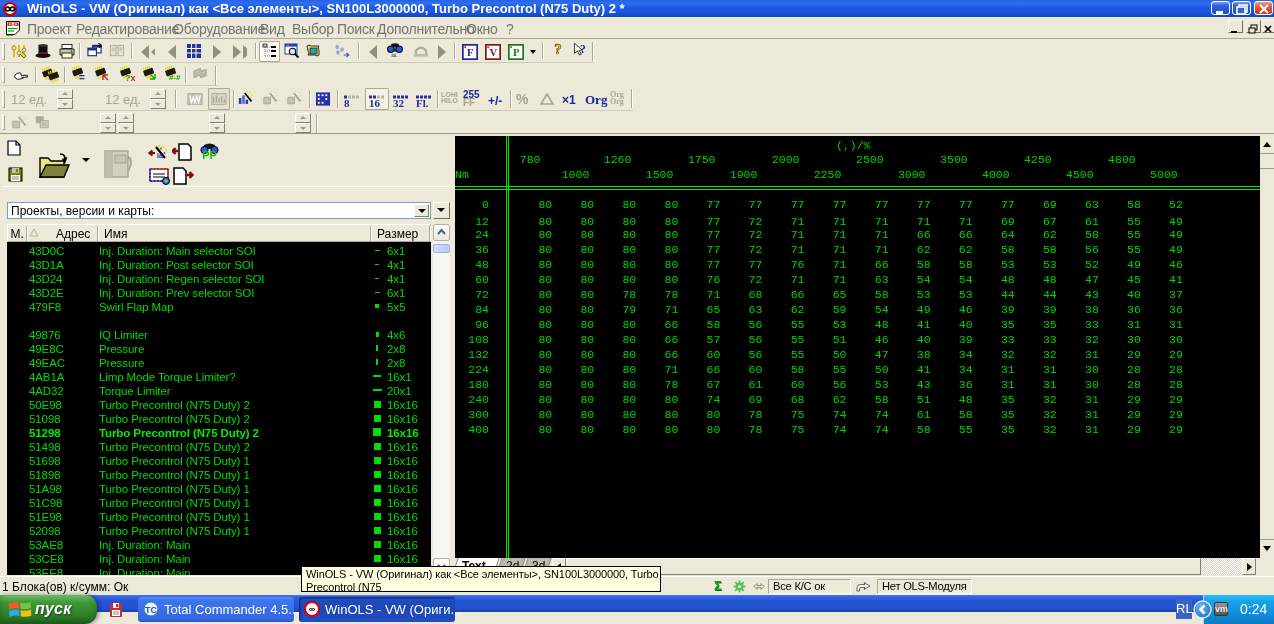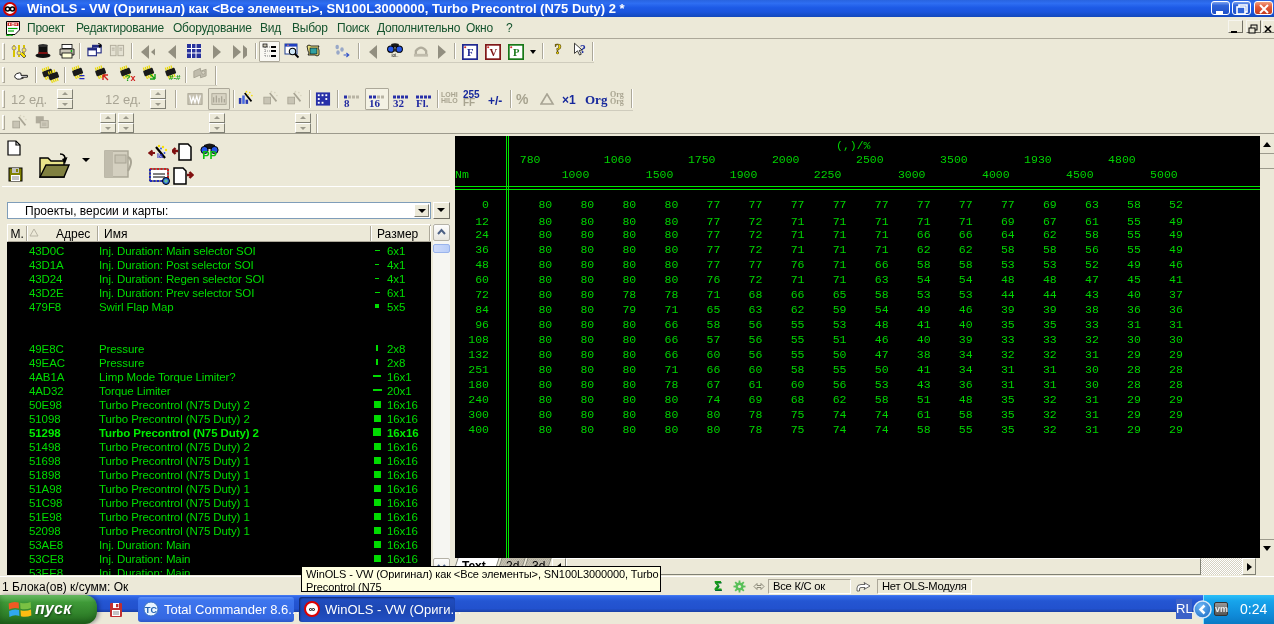--- a/index.html
+++ b/index.html
@@ -7,41 +7,41 @@
 
 #title{left:0;top:0;width:1274px;height:17px;background:linear-gradient(180deg,#2964e0 0%,#2e6ef2 20%,#1d5ae6 45%,#1b55dd 70%,#1348bb 100%);}
 #title .txt{position:absolute;left:27px;top:1px;color:#fff;font-weight:bold;font-size:13px;white-space:nowrap;letter-spacing:0px}
 .tbtn{position:absolute;top:1px;width:19px;height:14px;border-radius:3px;border:1px solid #fff;}
 .tbtn.mn{background:linear-gradient(180deg,#7ba1f0 0%,#2f63d8 30%,#1e4fc8 100%)}
 .tbtn.mx{background:linear-gradient(180deg,#7ba1f0 0%,#2f63d8 30%,#1e4fc8 100%)}
 .tbtn.cl{background:linear-gradient(180deg,#f0a082 0%,#e25b3a 40%,#c43b1d 100%)}
 .tbtn svg{position:absolute;left:0;top:0}
 
 #menubar{left:0;top:17px;width:1274px;height:22px;background:#ece9d8;border-bottom:1px solid #aca899}
-#menubar .mi{position:absolute;top:4px;font-size:12px;letter-spacing:-0.25px;color:#14532d;white-space:nowrap}
+#menubar .mi{position:absolute;top:4px;font-size:14px;letter-spacing:-0.25px;color:#737373;white-space:nowrap}
 .wbtn{position:absolute;top:3px;width:15px;height:13px;background:#ece9d8;border:1px solid #f6f5ef;border-right-color:#716f64;border-bottom-color:#716f64;color:#000}
 
 .tbrow{left:0;width:1274px;background:#ece9d8}
 .grip{position:absolute;left:2px;top:3px;bottom:3px;width:3px;border:1px solid #fff;border-right-color:#aca899;border-bottom-color:#aca899}
 .tsep{position:absolute;top:3px;width:2px;height:16px;border-left:1px solid #aca899;border-right:1px solid #fff}
 .ticon{position:absolute;width:16px;height:16px}
 .tend{position:absolute;top:2px;width:2px;height:19px;border-left:1px solid #aca899;border-right:1px solid #fff}
 .arr{position:absolute;width:0;height:0;border-style:solid;border-color:transparent}
 .press{position:absolute;background:#f9f8f2;border:1px solid #aca899;border-radius:1px}
 .tt{position:absolute;font-size:11px;color:#16289c;font-weight:bold;white-space:nowrap}
 .ttg{position:absolute;font-size:11px;color:#a8a490;font-weight:bold;white-space:nowrap}
 .spin{position:absolute;width:16px;height:20px}
 .spin .u,.spin .d{position:absolute;left:0;width:16px;height:10px;background:#ece9d8;border:1px solid #fff;border-right-color:#808074;border-bottom-color:#808074}
 .spin .d{top:10px}
 .spin .u:after,.spin .d:after{content:"";position:absolute;left:4px;border:3px solid transparent}
 .spin .u:after{top:2px;border-bottom:3px solid #9c9a8c;border-top:none}
 .spin .d:after{top:3px;border-top:3px solid #9c9a8c;border-bottom:none}
 
 #lpanel{left:0;top:134px;width:454px;height:442px;background:#ece9d8}
-#combo{position:absolute;left:7px;top:68px;width:424px;height:17px;background:#fff;border:1px solid #7f9db9;font-size:12px;color:#000;padding:1px 0 0 17px}
+#combo{position:absolute;left:7px;top:68px;width:424px;height:17px;background:#fff;border:1px solid #7f9db9;font-size:12px;color:#000;padding:1px 0 0 3px}
 #combo .cb{position:absolute;right:1px;top:1px;width:15px;height:13px;background:#ece9d8;border:1px solid #fff;border-right-color:#808074;border-bottom-color:#808074}
 .dna{position:absolute;width:0;height:0;border:4px solid transparent;border-top:4px solid #000}
 #pbtn{position:absolute;left:433px;top:68px;width:17px;height:17px;background:#ece9d8;border:1px solid #fff;border-right-color:#716f64;border-bottom-color:#716f64}
 #lhead{position:absolute;left:7px;top:90px;width:424px;height:18px;background:#ece9d8;border:1px solid #fff;border-right-color:#aca899;border-bottom-color:#aca899;font-size:12px;color:#000}
 .hsep{position:absolute;top:1px;height:15px;width:2px;border-left:1px solid #aca899;border-right:1px solid #fff}
 #llist{position:absolute;left:7px;top:108px;width:424px;height:333px;background:#000;overflow:hidden}
 .lr{position:absolute;left:0;width:424px;height:14px;color:#00dc00;font-size:11.5px;letter-spacing:-0.1px}
 .lr.lb{font-weight:bold;color:#00ee00}
 .la{position:absolute;left:22px;top:2.5px}
 .ln{position:absolute;left:92px;top:2.5px;white-space:nowrap}
@@ -672,20 +672,26 @@
         <span class="ln">Inj. Duration: Prev selector SOI</span>
         <span class="li" style="width:5px;height:1px;left:368px;top:8px"></span>
         <span class="ls">6x1</span>
       </div>
       <div class="lr" style="top:56px">
         <span class="la">479F8</span>
         <span class="ln">Swirl Flap Map</span>
         <span class="li" style="width:4px;height:4px;left:368px;top:6px"></span>
         <span class="ls">5x5</span>
       </div>
+      <div class="lr" style="top:84px">
+        <span class="la">49876</span>
+        <span class="ln">IQ Limiter</span>
+        <span class="li" style="width:3px;height:5px;left:369px;top:6px"></span>
+        <span class="ls">4x6</span>
+      </div>
       <div class="lr" style="top:98px">
         <span class="la">49E8C</span>
         <span class="ln">Pressure</span>
         <span class="li" style="width:2px;height:6px;left:369px;top:5px"></span>
         <span class="ls">2x8</span>
       </div>
       <div class="lr" style="top:112px">
         <span class="la">49EAC</span>
         <span class="ln">Pressure</span>
         <span class="li" style="width:2px;height:6px;left:369px;top:5px"></span>
@@ -789,26 +795,26 @@
    <div class="xpthumb"></div>
    <div class="xpb" style="top:334px"><svg width="15" height="15">
           <path d="M4 6 L7.5 10 L11 6" stroke="#4d6185" stroke-width="2" fill="none"></path>
         </svg></div>
  </div>
 </div>
 <div id="mapwin" class="abs">
  <div id="mblack">
  <div class="tl" style="left:381px;top:3px">(,)/%</div>
       <div class="tl" style="left:64.8px;top:16.5px">780</div>
-      <div class="tl" style="left:148.8px;top:16.5px">1060</div>
+      <div class="tl" style="left:148.8px;top:16.5px">1260</div>
       <div class="tl" style="left:232.9px;top:16.5px">1750</div>
       <div class="tl" style="left:316.9px;top:16.5px">2000</div>
       <div class="tl" style="left:401.0px;top:16.5px">2500</div>
       <div class="tl" style="left:485.1px;top:16.5px">3500</div>
-      <div class="tl" style="left:569.1px;top:16.5px">1930</div>
+      <div class="tl" style="left:569.1px;top:16.5px">4250</div>
       <div class="tl" style="left:653.1px;top:16.5px">4800</div>
       <div class="tl" style="left:0px;top:31.5px">Nm</div>
       <div class="tl" style="left:106.7px;top:31.5px">1000</div>
       <div class="tl" style="left:190.8px;top:31.5px">1500</div>
       <div class="tl" style="left:274.8px;top:31.5px">1900</div>
       <div class="tl" style="left:358.8px;top:31.5px">2250</div>
       <div class="tl" style="left:442.9px;top:31.5px">3000</div>
       <div class="tl" style="left:527.0px;top:31.5px">4000</div>
       <div class="tl" style="left:611.0px;top:31.5px">4500</div>
       <div class="tl" style="left:695.1px;top:31.5px">5000</div>
@@ -1019,21 +1025,21 @@
         <span class="cn">47</span>
         <span class="cn">38</span>
         <span class="cn">34</span>
         <span class="cn">32</span>
         <span class="cn">32</span>
         <span class="cn">31</span>
         <span class="cn">29</span>
         <span class="cn">29</span>
       </div>
       <div class="dr" style="top:226.8px">
-        <span class="c0">251</span>
+        <span class="c0">224</span>
         <span class="c1">80</span>
         <span class="cn">80</span>
         <span class="cn">80</span>
         <span class="cn">71</span>
         <span class="cn">66</span>
         <span class="cn">60</span>
         <span class="cn">58</span>
         <span class="cn">55</span>
         <span class="cn">50</span>
         <span class="cn">41</span>
@@ -1193,21 +1199,21 @@
       <rect x="8" y="2" width="2.4" height="3.2" fill="#c03030"></rect>
       <rect x="4" y="8" width="8" height="6" fill="#fff"></rect>
       <line x1="5" y1="10" x2="11" y2="10" stroke="#888"></line>
       <line x1="5" y1="12" x2="11" y2="12" stroke="#888"></line>
     </svg>
  <div class="tkbtn" style="left:138px;width:156px;background:linear-gradient(180deg,#5c90f8 0%,#3e76ee 12%,#3568e2 85%,#2c58c8 100%)">
    <svg style="position:absolute;left:5px;top:4px" width="16" height="16" viewBox="0 0 16 16">
         <circle cx="8" cy="8" r="7" fill="#e8f4ff" stroke="#3a70c0"></circle>
         <text x="8" y="11.5" font-size="9" font-weight="bold" text-anchor="middle" fill="#2060b0">TC</text>
       </svg>
-   <span style="position:absolute;left:26px;top:5px;white-space:nowrap">Total Commander 8.6...</span>
+   <span style="position:absolute;left:26px;top:5px;white-space:nowrap">Total Commander 4.5...</span>
  </div>
  <div class="tkbtn" style="left:299px;width:156px;background:linear-gradient(180deg,#214ec2 0%,#1c46b2 50%,#2350c4 100%);box-shadow:inset 1px 1px 2px rgba(0,0,20,.5)">
    <svg style="position:absolute;left:5px;top:4px" width="16" height="16" viewBox="0 0 16 16">
         <circle cx="8" cy="8" r="7" fill="#fff" stroke="#d00" stroke-width="2"></circle>
         <text x="8" y="11" font-size="9" font-weight="bold" text-anchor="middle" fill="#000">∞</text>
       </svg>
    <span style="position:absolute;left:26px;top:5px;white-space:nowrap">WinOLS - VW (Ориги...</span>
  </div>
  <div class="tray"></div>
  <div style="position:absolute;left:1176px;top:4px;width:16px;height:20px;background:#3c62c8;color:#fff;font-size:13px;text-align:center;padding-top:2px">RL</div>

